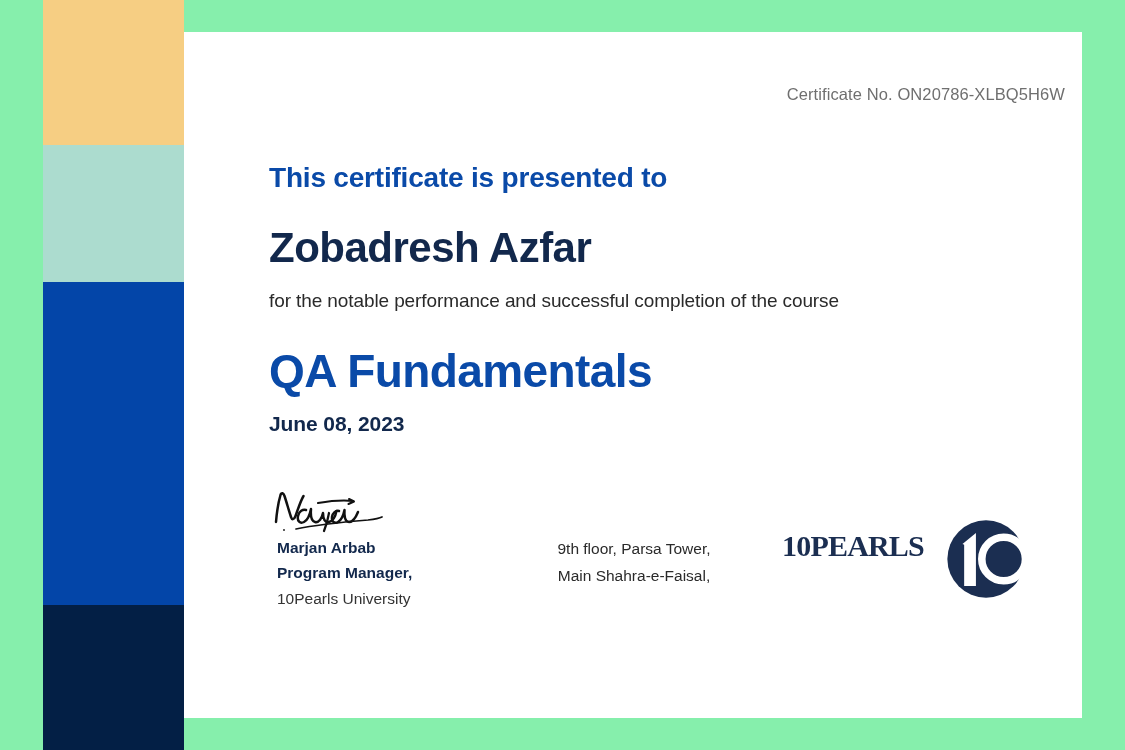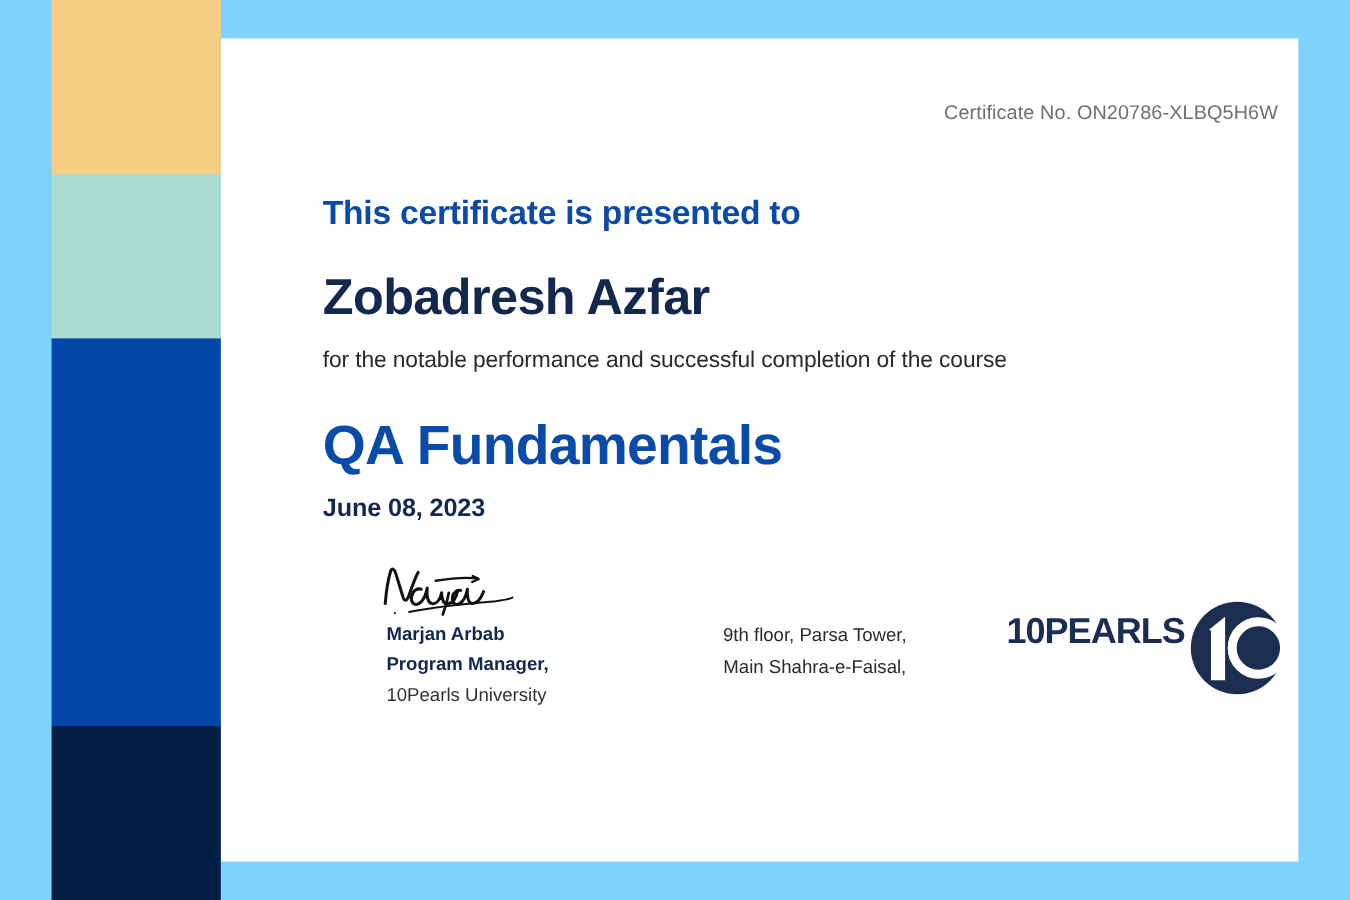--- a/index.html
+++ b/index.html
@@ -12,21 +12,21 @@
     background: #f6f6f4;
     font-family: "Liberation Sans", sans-serif;
     overflow: hidden;
     position: relative;
   }
 
   
   #page {
     position: absolute;
     inset: 0;
-    background: #7dd3fc;
+    background: #86efac;
     padding-left: 43px;
   }
 
   
   #cert-card {
     position: absolute;
     left: 184px;
     top: 32px;
     width: 898px;
     height: 686px;
@@ -121,24 +121,23 @@
     color: #12284c;
     letter-spacing: -0.1px;
     white-space: nowrap;
     text-align: right;
   }
 
   
   #footer-row {
     position: absolute;
     left: 269px;
-    top: 468px;
+    top: 487px;
     width: 790px;
     height: 150px;
-    margin-left: 45px;
   }
 
   
   #signature-block {
     position: absolute;
     left: 0;
     top: 0;
     width: 210px;
   }
   #signature-mark {
@@ -183,22 +182,23 @@
     position: absolute;
     left: 505px;
     top: 30px;
     width: 260px;
     height: 90px;
   }
   #logo-wordmark {
     position: absolute;
     left: 8px;
     top: 14px;
-    text-align: center;
+    text-align: left;
     width: 172px;
+    font-family: Liberation Serif, serif;
   }
   #logo-10pearls {
     font-size: 30px;
     font-weight: bold;
     color: #1b2e51;
     letter-spacing: -0.8px;
     line-height: 30px;
     white-space: nowrap;
   }
   #logo-university {

